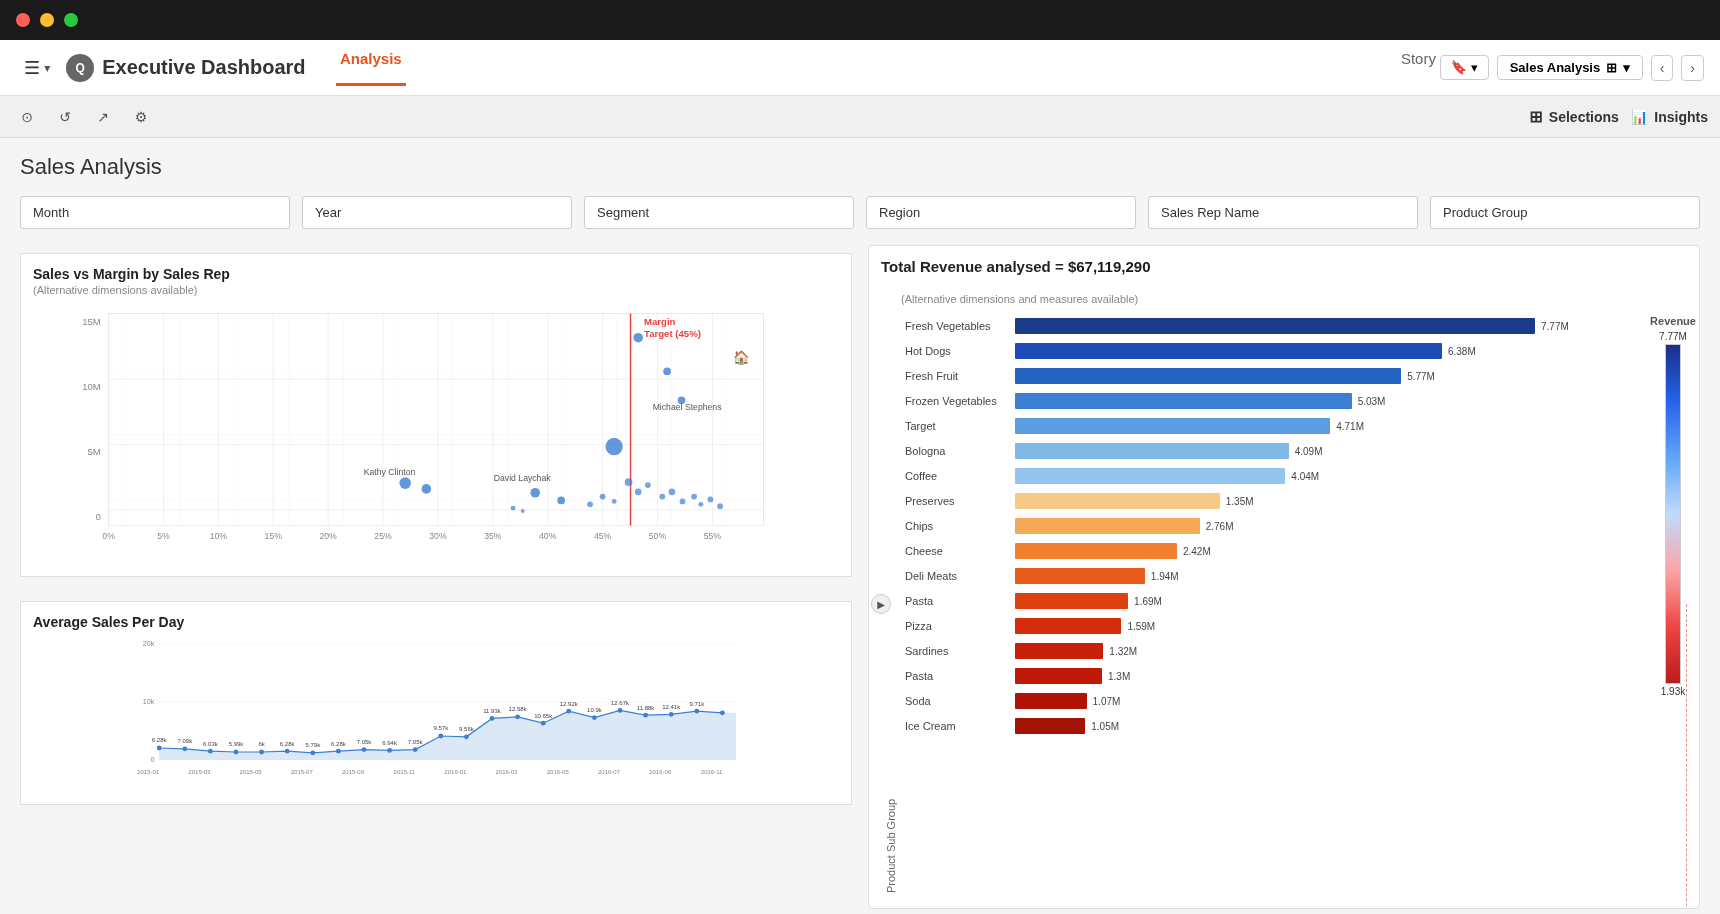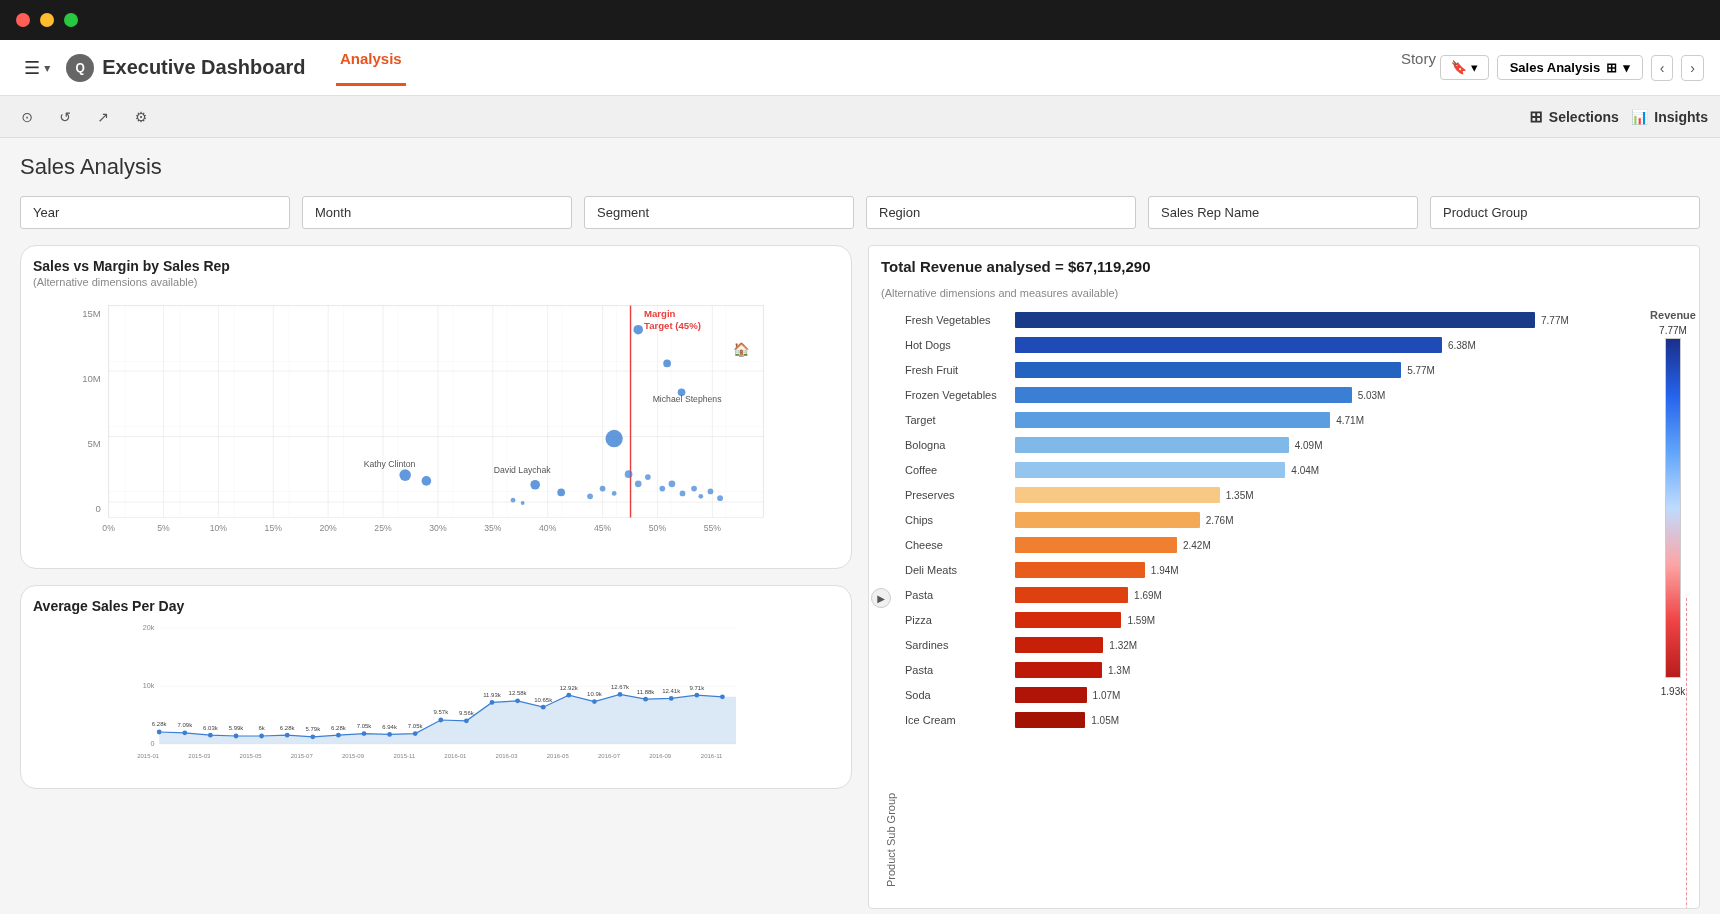--- a/index.html
+++ b/index.html
@@ -140,23 +140,24 @@
     }
 
     
     .left-panel {
       display: flex; flex-direction: column; gap: 16px;
     }
 
     .chart-card {
       background: #fff;
       border: 1px solid #ddd;
-      border-radius: 16px;
+      border-radius: 0;
       padding: 12px;
       position: relative;
+      margin-top: 8px;
     }
 
     .chart-title {
       font-size: 14px; font-weight: 700; color: #222; margin-bottom: 2px;
     }
     .chart-subtitle {
       font-size: 11px; color: #888; margin-bottom: 8px;
     }
 
     
@@ -180,24 +181,24 @@
     
     .right-panel {
       background: #fff;
       border: 1px solid #ddd;
       border-radius: 4px;
       padding: 12px;
       overflow: hidden;
     }
 
     .revenue-title {
-      font-size: 15px; font-weight: 700; color: #222; margin-bottom: 12px;
+      font-size: 15px; font-weight: 700; color: #222; margin-bottom: 18px;
     }
     .revenue-subtitle {
-      font-size: 11px; color: #888; margin-bottom: 10px;
+      font-size: 11px; color: #888; margin-bottom: 10px; margin-left: 20px;
     }
 
     .bar-chart-container {
       display: flex;
       height: calc(100% - 60px);
       position: relative;
     }
 
     .y-axis-label {
       writing-mode: vertical-rl;
@@ -250,21 +251,21 @@
     }
 
     .color-legend-gradient {
       width: 16px;
       height: 340px;
       background: linear-gradient(to bottom, #1a2f8a, #2563eb, #60a5fa, #bfdbfe, #fca5a5, #ef4444, #b91c1c);
       border: 1px solid #ccc;
     }
 
     .legend-label-top { font-size: 10px; color: #333; margin-bottom: 2px; }
-    .legend-label-bottom { font-size: 10px; color: #333; margin-top: 8px; }
+    .legend-label-bottom { font-size: 10px; color: #333; margin-top: 2px; }
     .legend-title { font-size: 11px; color: #555; margin-bottom: 4px; font-weight: 600; }
 
     
     .expand-arrow {
       position: absolute; left: -10px; top: 50%;
       transform: translateY(-50%);
       background: #f0f0f0; border: 1px solid #ccc;
       border-radius: 50%; width: 20px; height: 20px;
       display: flex; align-items: center; justify-content: center;
       cursor: pointer; font-size: 10px; color: #555;
@@ -334,22 +335,22 @@
       <span style="font-size:14px;">📊</span>
       <span>Insights</span>
     </button>
   </div>
 </div>
 
 <div class="main-content">
   <h1 class="page-title">Sales Analysis</h1>
 
   <div class="filter-bar">
+    <div class="filter-box">Month</div>
     <div class="filter-box">Year</div>
-    <div class="filter-box">Month</div>
     <div class="filter-box">Segment</div>
     <div class="filter-box">Region</div>
     <div class="filter-box">Sales Rep Name</div>
     <div class="filter-box">Product Group</div>
   </div>
 
   <div class="content-grid">
 
     <div class="left-panel">
 

